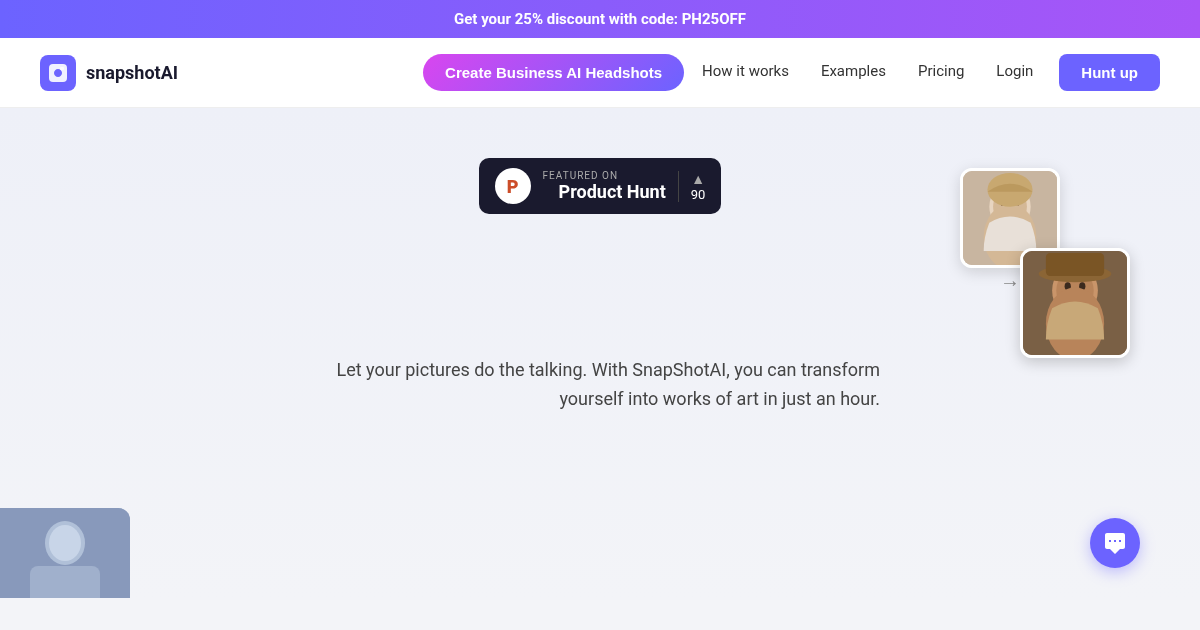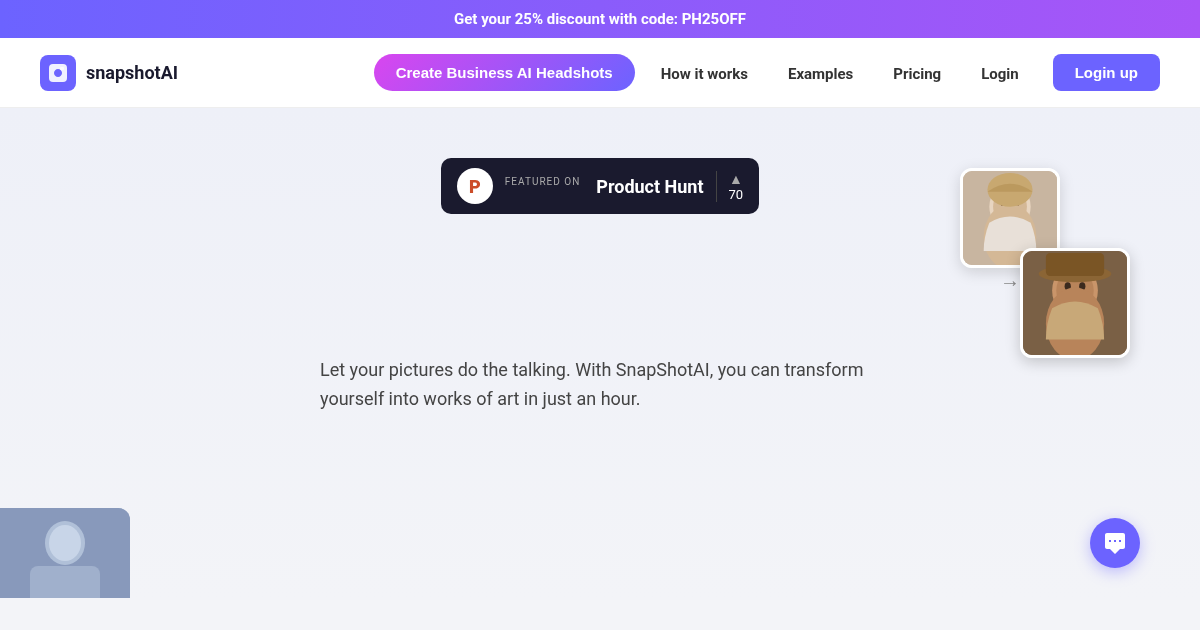--- a/index.html
+++ b/index.html
@@ -48,42 +48,42 @@
       border-radius: 8px;
       display: flex;
       align-items: center;
       justify-content: center;
       color: white;
       font-size: 18px;
     }
 
     .nav {
       display: flex;
-      align-items: flex-end;
-      gap: 12px;
+      align-items: flex-start;
+      gap: 4px;
       margin-left: auto;
     }
 
     .nav-cta {
       background: linear-gradient(135deg, #d946ef, #6c63ff);
       color: white;
       border: none;
       border-radius: 25px;
       padding: 10px 22px;
       font-size: 15px;
       font-weight: 600;
       cursor: pointer;
       white-space: nowrap;
     }
 
     .nav-link {
       color: #333;
       text-decoration: none;
       font-size: 15px;
-      font-weight: 700;
+      font-weight: 400;
       padding: 8px 14px;
       cursor: pointer;
       white-space: nowrap;
     }
 
     .nav-signup {
       background: #6c63ff;
       color: white;
       border: none;
       border-radius: 8px;
@@ -127,21 +127,21 @@
       align-items: center;
       justify-content: center;
       font-weight: 900;
       font-size: 18px;
       color: #cc4d29;
     }
 
     .ph-text {
       color: white;
       display: flex;
-      flex-direction: row;
+      flex-direction: column;
     }
 
     .ph-featured {
       font-size: 10px;
       color: #aaa;
       text-transform: uppercase;
       letter-spacing: 1px;
     }
 
     .ph-name {
@@ -172,21 +172,21 @@
       color: #5b5bd6;
       text-align: center;
       line-height: 1.1;
       max-width: 700px;
       margin-bottom: 24px;
     }
 
     .hero-subtitle {
       font-size: 18px;
       color: #444;
-      text-align: left;
+      text-align: right;
       max-width: 560px;
       line-height: 1.6;
       margin-bottom: 20px;
     }
 
     
     .floating-images {
       position: absolute;
       right: 60px;
       top: 60px;
@@ -288,35 +288,35 @@
     </div>
     <span>snapshotAI</span>
   </a>
 
   <nav class="nav">
     <button class="nav-cta">Create Business AI Headshots</button>
     <a class="nav-link">How it works</a>
     <a class="nav-link">Examples</a>
     <a class="nav-link">Pricing</a>
     <a class="nav-link">Login</a>
-    <button class="nav-signup">Login up</button>
+    <button class="nav-signup">Hunt up</button>
   </nav>
 </header>
 
 <main class="hero">
 
   <div class="ph-badge">
     <div class="ph-icon">P</div>
     <div class="ph-text">
       <span class="ph-featured">FEATURED ON</span>
       <span class="ph-name">Product Hunt</span>
     </div>
     <div class="ph-upvote">
       <span class="ph-arrow">▲</span>
-      <span>70</span>
+      <span>90</span>
     </div>
   </div>
 
   <h1 class="hero-title">
     <br>
   </h1>
 
   <p class="hero-subtitle">Let your pictures do the talking. With SnapShotAI, you can transform yourself into works of art in just an hour.</p>
 
   <div class="floating-images">

